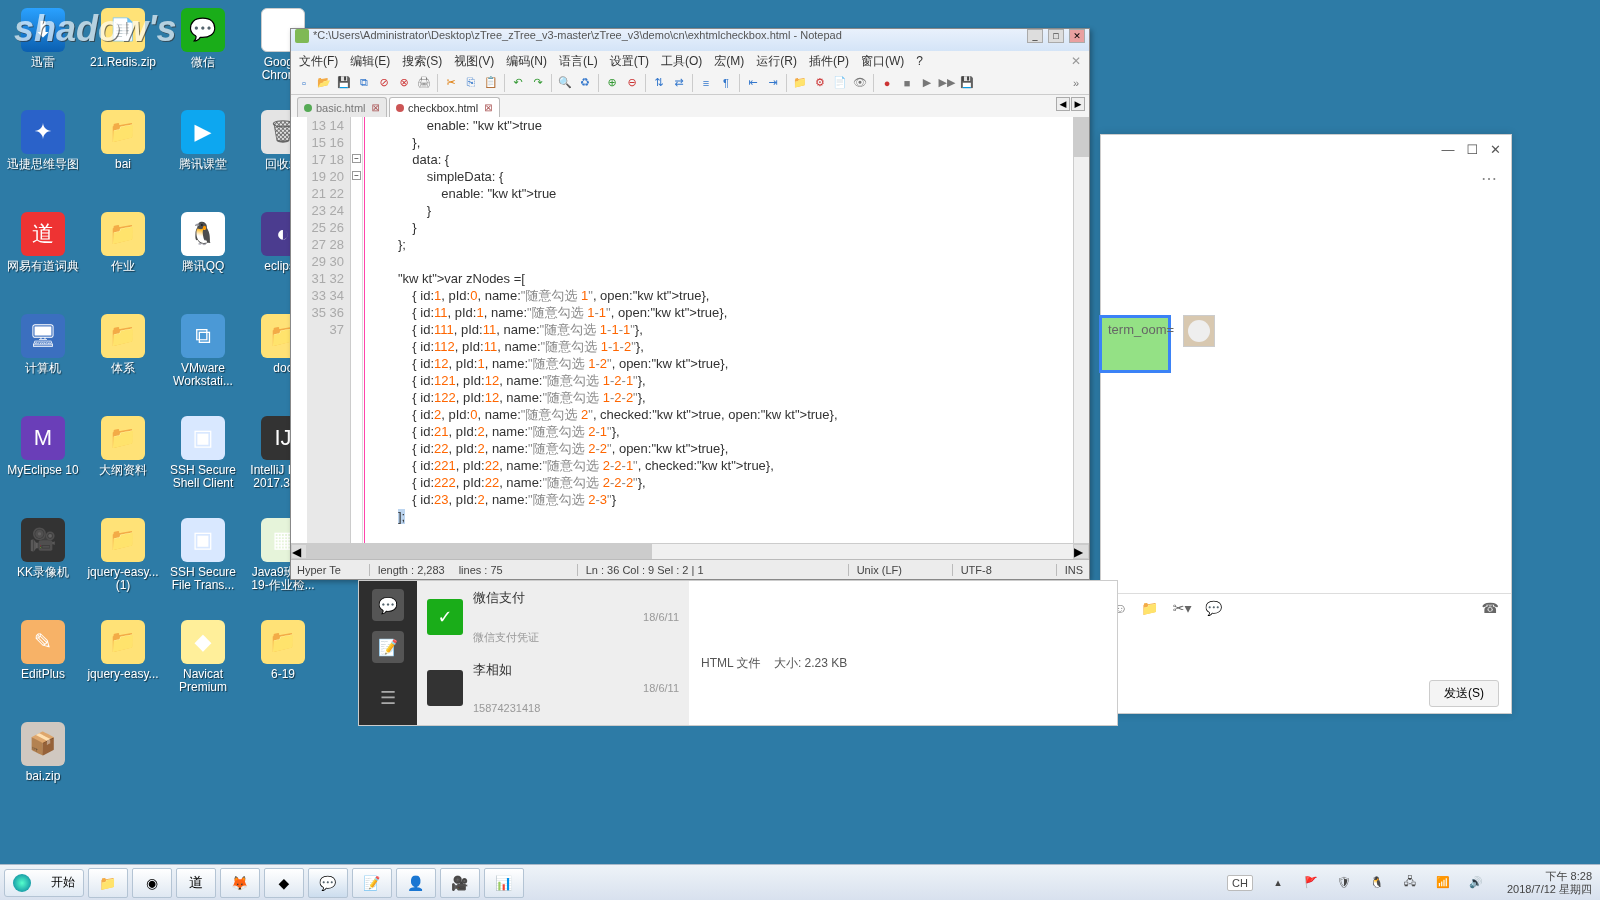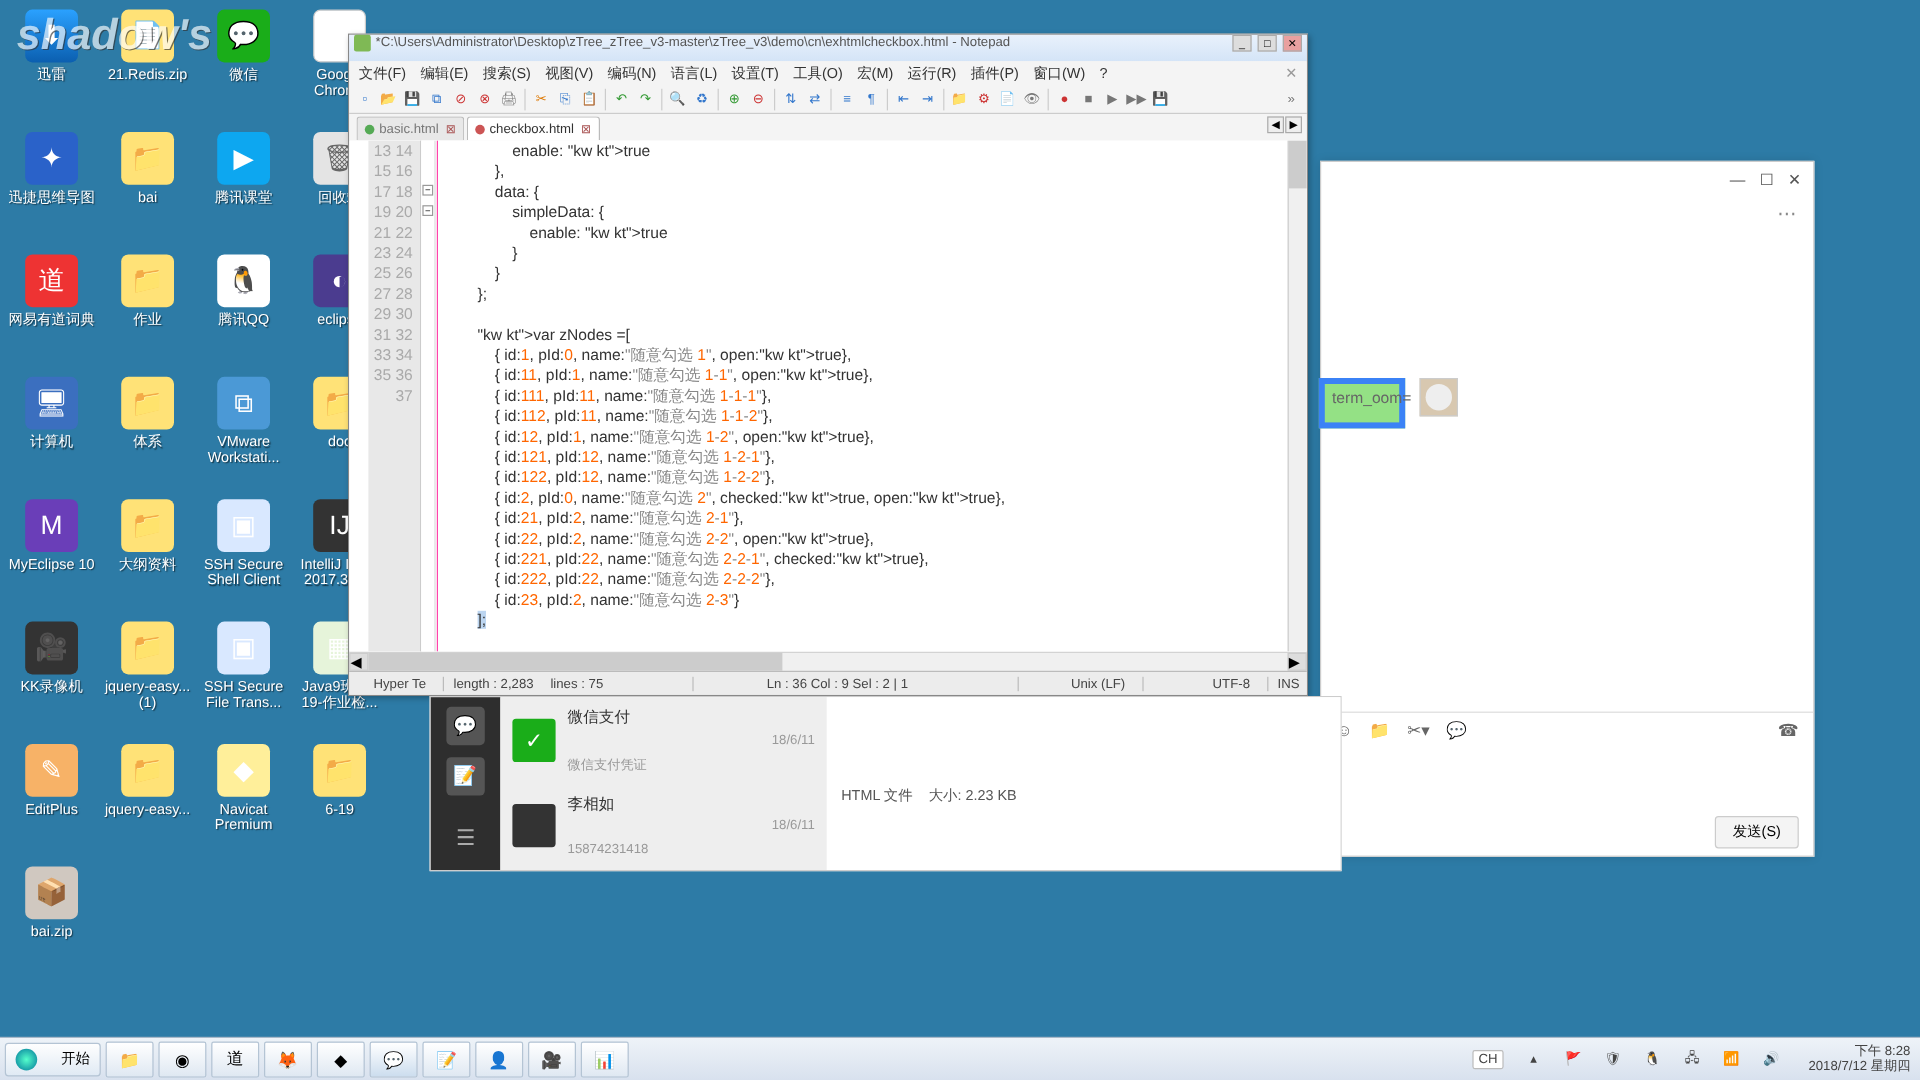--- a/index.html
+++ b/index.html
@@ -36,28 +36,28 @@
 .tab-nav{position:absolute;right:4px;top:2px;display:flex;gap:1px;} .tab-nav div{width:14px;height:14px;border:1px solid #aaa;font-size:9px;display:flex;align-items:center;justify-content:center;background:#eee;cursor:pointer;}
 .np-code { flex:1; display:flex; background:#fff; font-family:Consolas,monospace; font-size:13px; position:relative; overflow:hidden;padding-left:16px;}
 .gutter{width:44px;background:#e8e8e8;color:#aaa;text-align:right;padding-right:6px;border-right:1px solid #ccc;line-height:17px;}
 .fold{width:12px;border-right:1px solid #ddd;background:#fff;position:relative;}
 .fold .fbox{position:absolute;left:1px;width:9px;height:9px;border:1px solid #999;background:#fff;font-size:8px;line-height:7px;text-align:center;}
 .marg{width:2px;background:#fff;border-right:1px solid #f4a;}
 .codetxt{flex:1;padding-left:4px;line-height:17px;white-space:pre;color:#333;}
 .sel{background:#bcd5f0;}
 .np-code .vsb{width:16px;background:#f0f0f0;border-left:1px solid #ccc;position:relative;} .vsb div{position:absolute;top:0;width:100%;height:40px;background:#ccc;}
 .np-hsb{height:16px;background:#f0f0f0;border-top:1px solid #ccc;display:flex;} .np-hsb .ar{width:16px;border:1px solid #ccc;background:#ddd;} .np-hsb .tr{flex:1;position:relative;} .np-hsb .th{position:absolute;left:0;width:45%;height:100%;background:#ccc;}
-.np-status{height:20px;background:#ececec;display:flex;align-items:center;font-size:11px;padding:0 6px;gap:14px;color:#444;border-top:1px solid #bbb;text-align:right;}
+.np-status{height:20px;background:#ececec;display:flex;align-items:center;font-size:11px;padding:0 6px;gap:14px;color:#444;border-top:1px solid #bbb;}
 .np-status span:nth-child(1){width:58px;} .np-status .cell{border-left:1px solid #bbb;padding-left:8px;} .num{color:#ff6600;} .str{color:#888;}
 
 .wc-window{position:absolute;top:134px;right:88px;width:412px;height:580px;background:#fff;border:1px solid #ccc;box-shadow:0 0 8px rgba(0,0,0,.15);font-size:12px;display:flex;flex-direction:column;}
 .wc-title{height:28px;display:flex;align-items:center;justify-content:flex-end;gap:12px;padding:0 10px;color:#555;}
 .wc-title .wcb{cursor:pointer;font-size:13px;} 
 .wc-head{height:30px;padding:0 14px;display:flex;justify-content:flex-end;align-items:center;color:#888;font-size:16px;}
-.wc-tag{position:absolute;left:-2px;top:180px;width:72px;height:42px;background:#94e185;color:#666;font-size:13px;padding:4px 6px;line-height:16px;border:5px solid #3b82f6;}
+.wc-tag{position:absolute;left:-2px;top:180px;width:72px;height:58px;background:#94e185;color:#666;font-size:13px;padding:4px 6px;line-height:16px;border:3px solid #3b82f6;}
 .wc-av{position:absolute;left:82px;top:180px;width:32px;height:32px;background:#d8c8b0;border:1px solid #ccc;} .wc-av::after{content:"";position:absolute;inset:4px;border-radius:50%;background:#eee;}
 .wc-chat{flex:1;}
 .wc-input{height:120px;border-top:1px solid #ddd;padding:6px 12px;display:flex;flex-direction:column;}
 .wc-tools{display:flex;gap:14px;color:#666;font-size:14px;align-items:center;} .wc-tools .r{margin-left:auto;}
 .wc-send{margin-top:auto;align-self:flex-end;padding:4px 14px;border:1px solid #ccc;background:#f4f4f4;border-radius:3px;cursor:pointer;}
 
 .wc-list{position:absolute;left:358px;top:580px;width:760px;height:146px;background:#fff;border:1px solid #ccc;font-size:12px;display:flex;}
 .wc-side{width:58px;background:#2e2e2e;display:flex;flex-direction:column;align-items:center;padding:8px 0;gap:10px;}
 .wc-side .ico{width:32px;height:32px;background:#555;border-radius:4px;display:flex;align-items:center;justify-content:center;color:#ccc;font-size:16px;}
 .wc-side .burger{margin-top:auto;margin-bottom:8px;color:#aaa;font-size:18px;cursor:pointer;}

